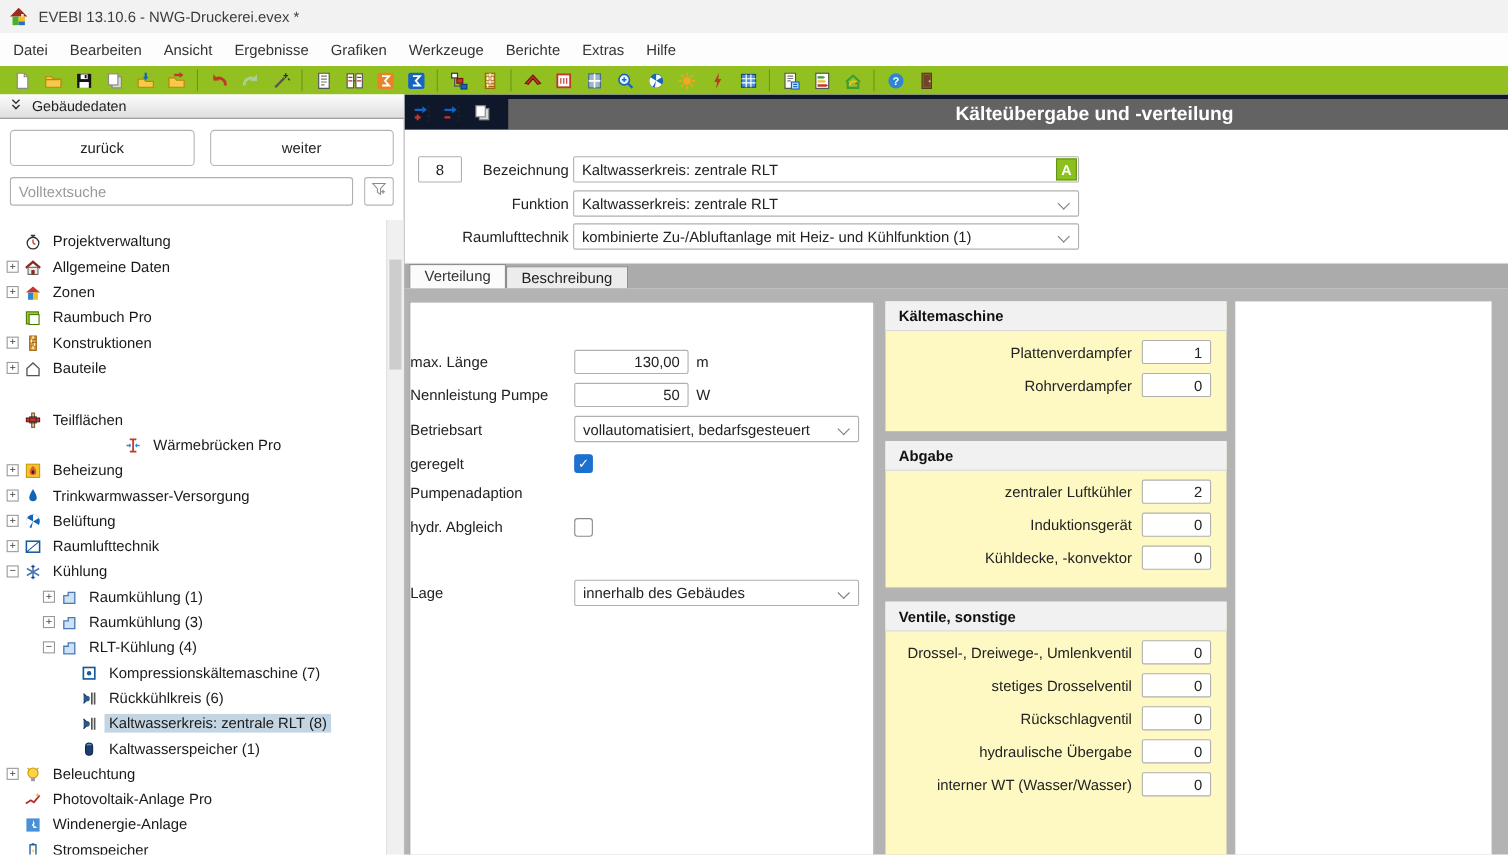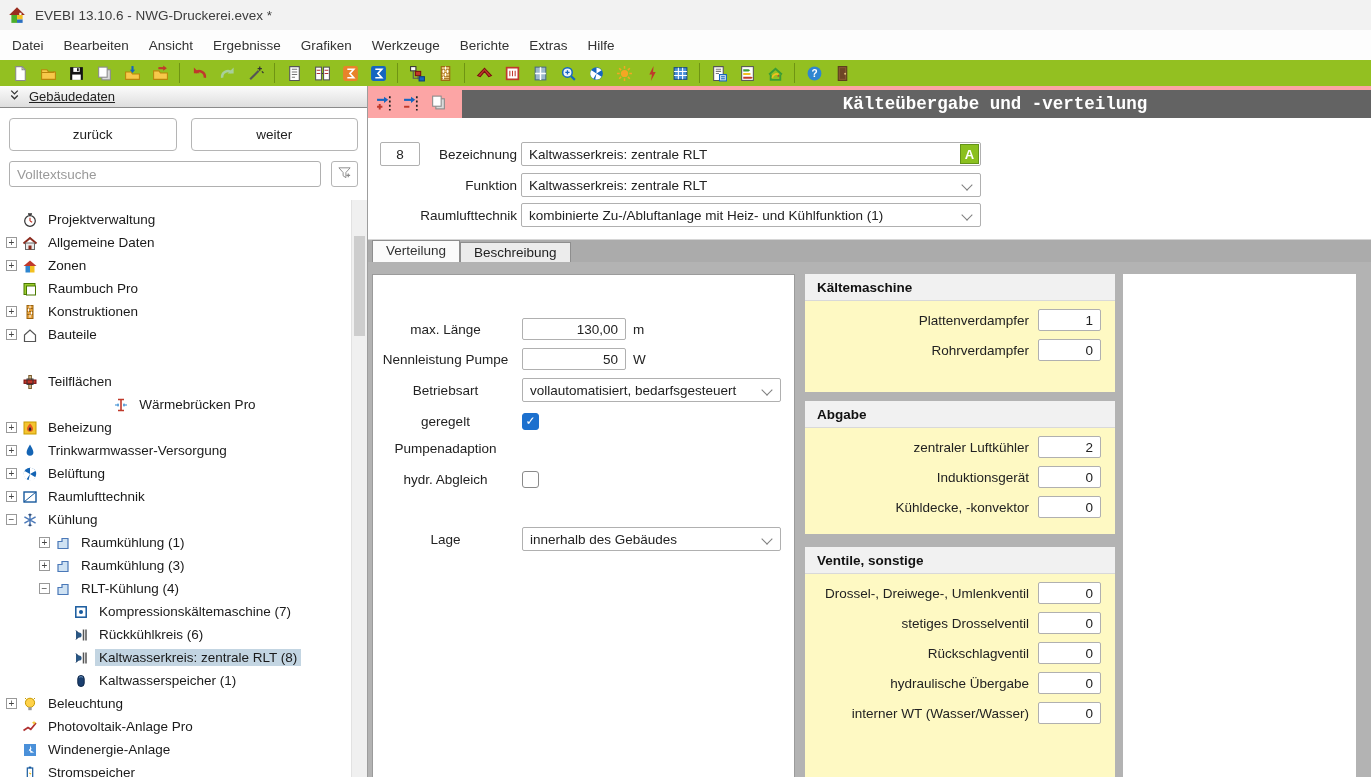--- a/index.html
+++ b/index.html
@@ -21,21 +21,21 @@
              display:flex; align-items:center; padding-left:6px; }
   .tb-group { display:flex; align-items:center; }
   .tb-icon { width:28px; height:22px; display:flex; align-items:center; justify-content:center; cursor:default; }
   .tb-icon svg { width:17px; height:17px; display:block; }
   .tb-sep { width:1px; height:20px; background:#6f9413; margin:0 5px; }
 
   
   .sidebar { position:absolute; left:0; top:86px; width:368px; height:691px; background:#fff;
              border-right:1px solid #9d9d9d; }
   .sb-header { height:22px; background:linear-gradient(#fcfcfc,#dedede); border-bottom:1px solid #8a8a8a;
-               display:flex; align-items:center; gap:8px; padding-left:8px; font-size:13px; color:#222;text-decoration:underline; }
+               display:flex; align-items:center; gap:8px; padding-left:8px; font-size:13px; color:#222; }
   .sb-buttons { display:flex; gap:14px; padding:10px 9px 6px 9px; }
   .sb-btn { flex:1; height:33px; background:#fff; border:1px solid #b5b5b5; border-radius:4px;
             font-size:13.5px; color:#222; display:flex; align-items:center; justify-content:center;
             font-family:"Liberation Sans",sans-serif; cursor:default; }
   .sb-search { display:flex; gap:10px; padding:4px 9px 6px 9px; align-items:center; }
   .sb-search input { flex:1; height:26px; border:1px solid #b0b0b0; border-radius:3px; padding:0 7px;
                      font-size:13.5px; color:#333; font-family:"Liberation Sans",sans-serif; }
   .sb-search input::placeholder { color:#9a9a9a; }
   .filter-btn { width:27px; height:26px; border:1px solid #b5b5b5; border-radius:3px; background:#fff;
                 display:flex; align-items:center; justify-content:center; }
@@ -47,21 +47,21 @@
   .exp-spacer { width:15px; min-width:15px; }
   .tree-icon { width:17px; height:17px; min-width:17px; margin-right:6px; display:flex; align-items:center; justify-content:center; }
   .tree-icon svg { width:16px; height:16px; display:block; }
   .tree-label { padding:1px 4px; color:#1a1a1a; }
   .tree-label.sel { background:#c3d5e2; }
   .tree-scroll { position:absolute; right:0; top:114px; width:16px; bottom:0; background:#f0f0f0; border-left:1px solid #e2e2e2; }
   .tree-thumb { position:absolute; left:2px; right:2px; top:36px; height:100px; background:#cdcdcd; }
 
   
   .main { position:absolute; left:368px; top:86px; width:1003px; height:691px; background:#fff; }
-  .main-header { position:absolute; left:0; top:0; right:0; height:32px; background:#fca5a5;font-family:Liberation Mono, monospace; }
+  .main-header { position:absolute; left:0; top:0; right:0; height:32px; background:#0f172a; }
   .header-icons { position:absolute; left:0; top:0; width:94px; height:32px; display:flex; align-items:center; gap:9px; padding-left:7px; }
   .header-icons .hd-icon { width:18px; height:18px; display:flex; align-items:center; justify-content:center; }
   .header-dark { position:absolute; left:94px; right:0; top:4px; height:28px; background:#636363; }
   .main-title { position:absolute; left:533px; top:50%; transform:translate(-50%,-50%); color:#fff;
                 font-size:17.5px; font-weight:bold; white-space:nowrap; }
 
   .form-area { position:absolute; left:0; top:32px; right:0; height:122px; background:#fff; border-bottom:1px solid #d6d6d6; }
   .frow { position:absolute; left:0; right:0; height:24px; display:flex; align-items:center; }
   .flabel { position:absolute; left:0; width:149px; text-align:right; font-size:13.5px; color:#222; }
   .idx-input { position:absolute; left:12px; width:40px; height:24px; border:1px solid #b0b0b0; border-radius:2px;
@@ -77,21 +77,21 @@
   .select.wide { position:absolute; left:153px; width:460px; }
 
   .tab-row { position:absolute; left:0; top:154px; right:0; height:22px; background:#ababab; display:flex; padding-left:4px; }
   .tab { border:1px solid #8e8e8e; border-bottom:none; padding:0 13px; font-size:13.5px; display:flex; align-items:flex-start; padding-top:2px; }
   .tab.active { background:#fbfbfb; height:22px; z-index:2; }
   .tab.inactive { background:#ececec; height:20px; margin-top:2px; color:#222; }
 
   .content { position:absolute; left:0; top:176px; right:0; bottom:0; background:#b3b3b3; }
   .left-panel { position:absolute; left:4px; top:12px; width:423px; bottom:0; background:#fff; border:1px solid #9b9b9b; border-bottom:none; }
   .vrow { position:absolute; left:0; right:0; height:24px; display:flex; align-items:center; }
-  .vlabel { position:absolute; left:0; width:145px; text-align:center; font-size:13.5px; color:#222; }
+  .vlabel { position:absolute; left:0; width:145px; text-align:left; font-size:13.5px; color:#222; }
   .vctrl { position:absolute; left:149px; display:flex; align-items:center; }
   .num-input { width:104px; height:22px; border:1px solid #b0b0b0; border-radius:2px; text-align:right; padding-right:7px;
                font-size:13.5px; font-family:"Liberation Sans",sans-serif; color:#222; }
   .unit { margin-left:7px; font-size:13.5px; color:#222; }
   .vselect { width:259px; }
   .checkbox { width:17px; height:17px; border-radius:3px; }
   .checkbox.checked { background:#1c70ce; color:#fff; font-size:12px; display:flex; align-items:center; justify-content:center; border:1px solid #1c70ce; }
   .checkbox.unchecked { background:#fff; border:1px solid #8a8a8a; }
 
   .cards-col { position:absolute; left:437px; top:12px; width:310px; bottom:0; display:flex; flex-direction:column; }

